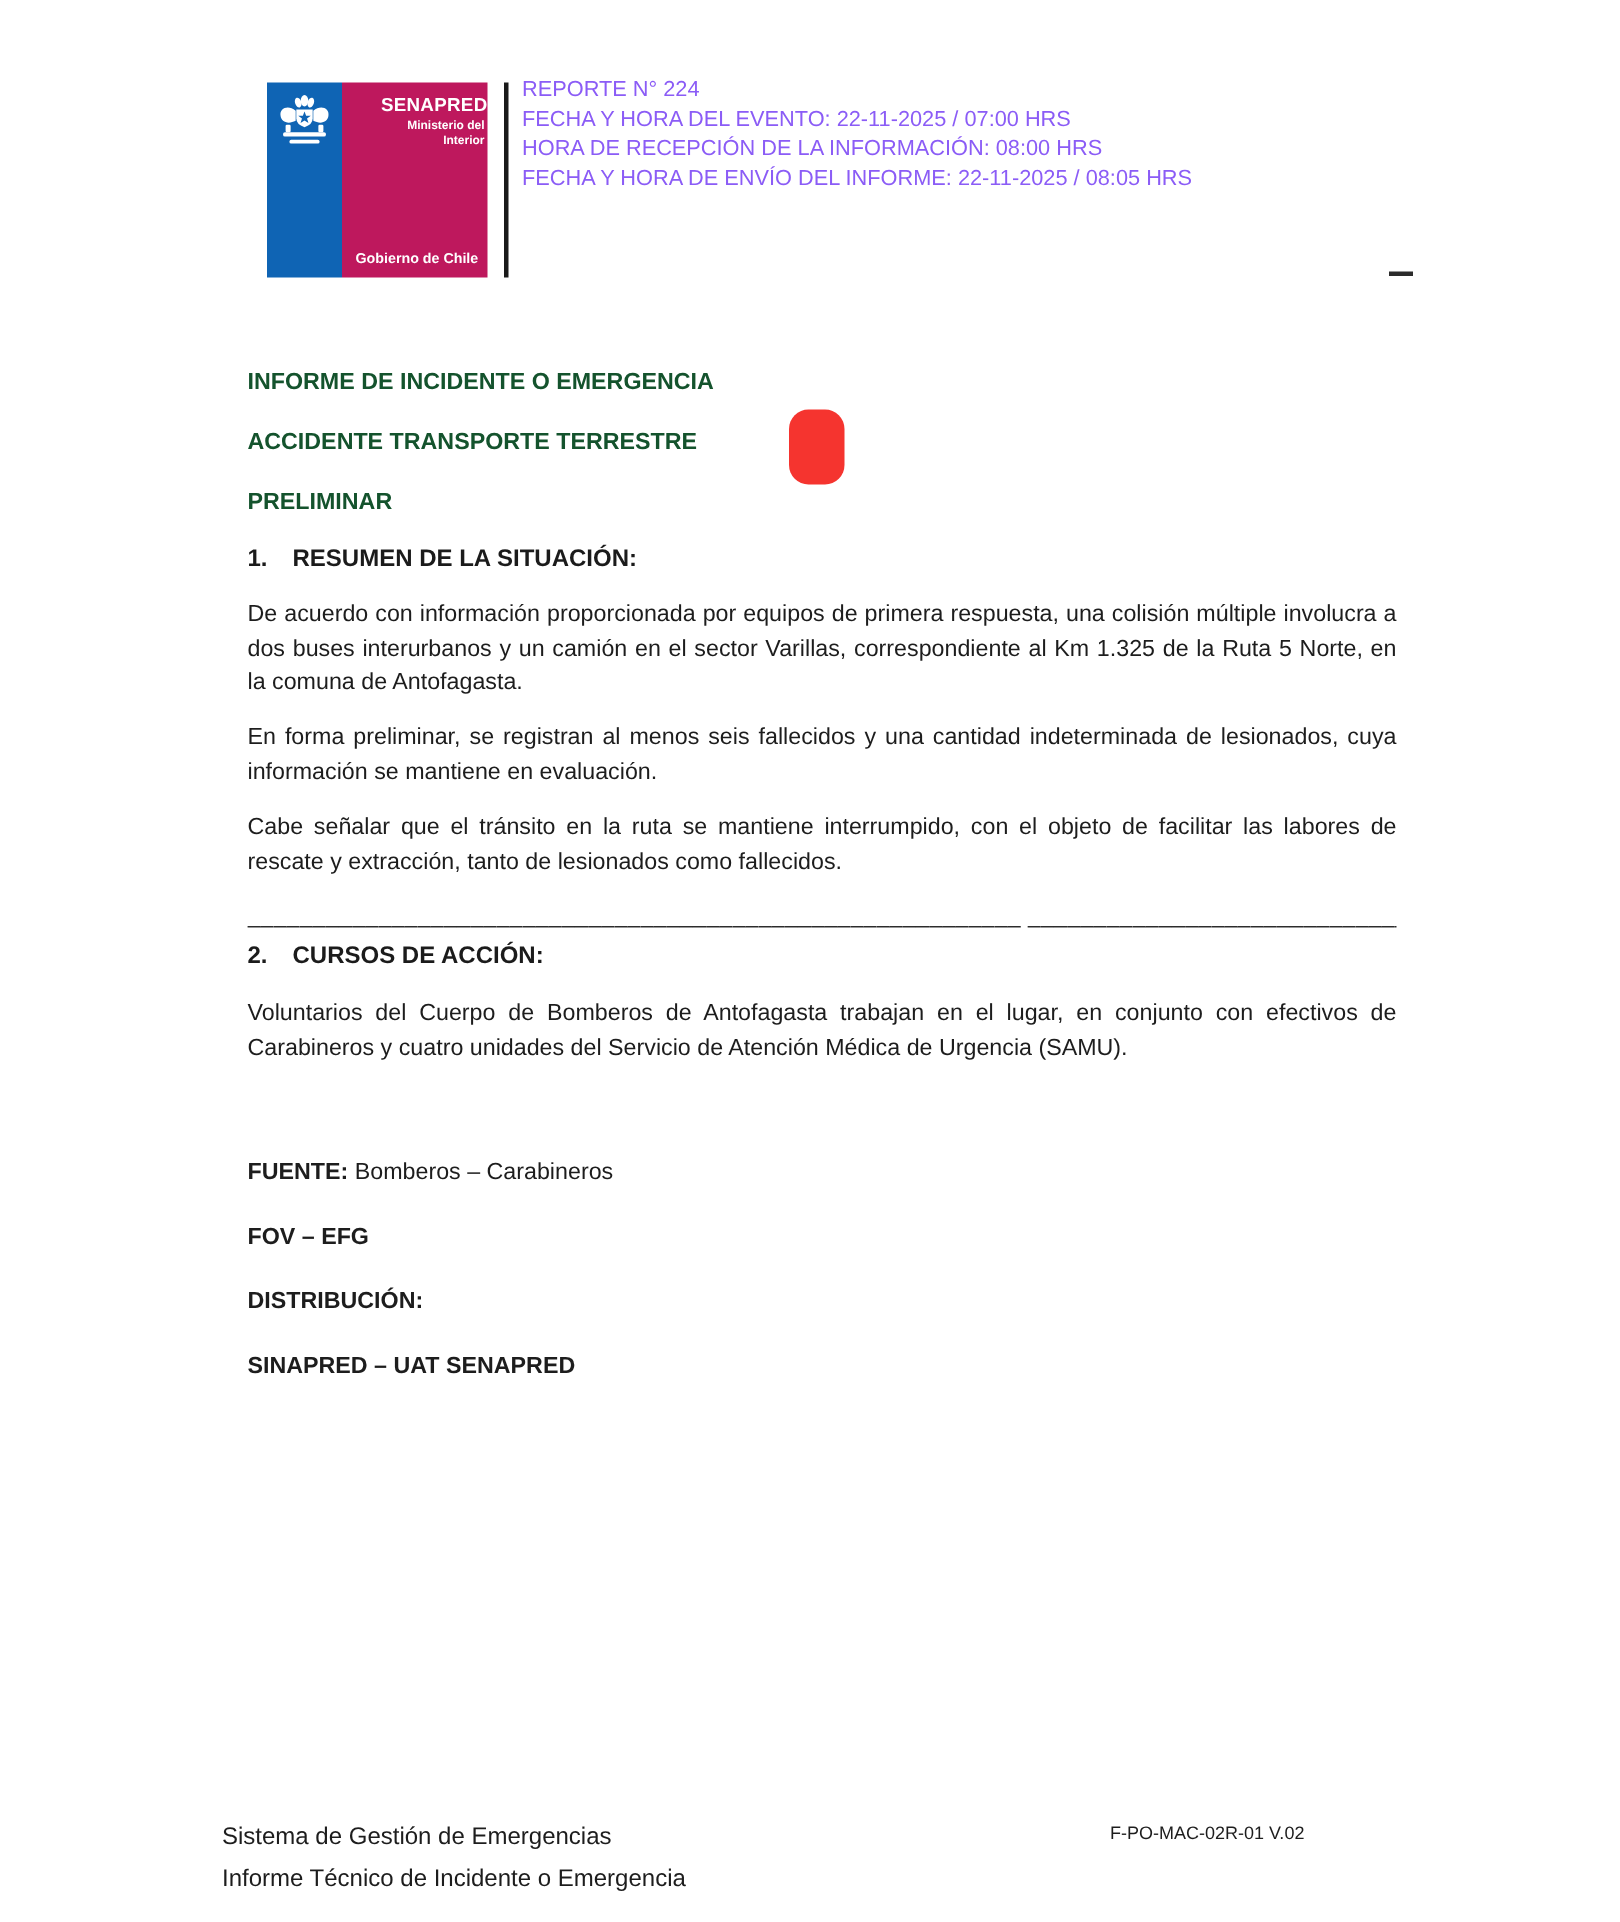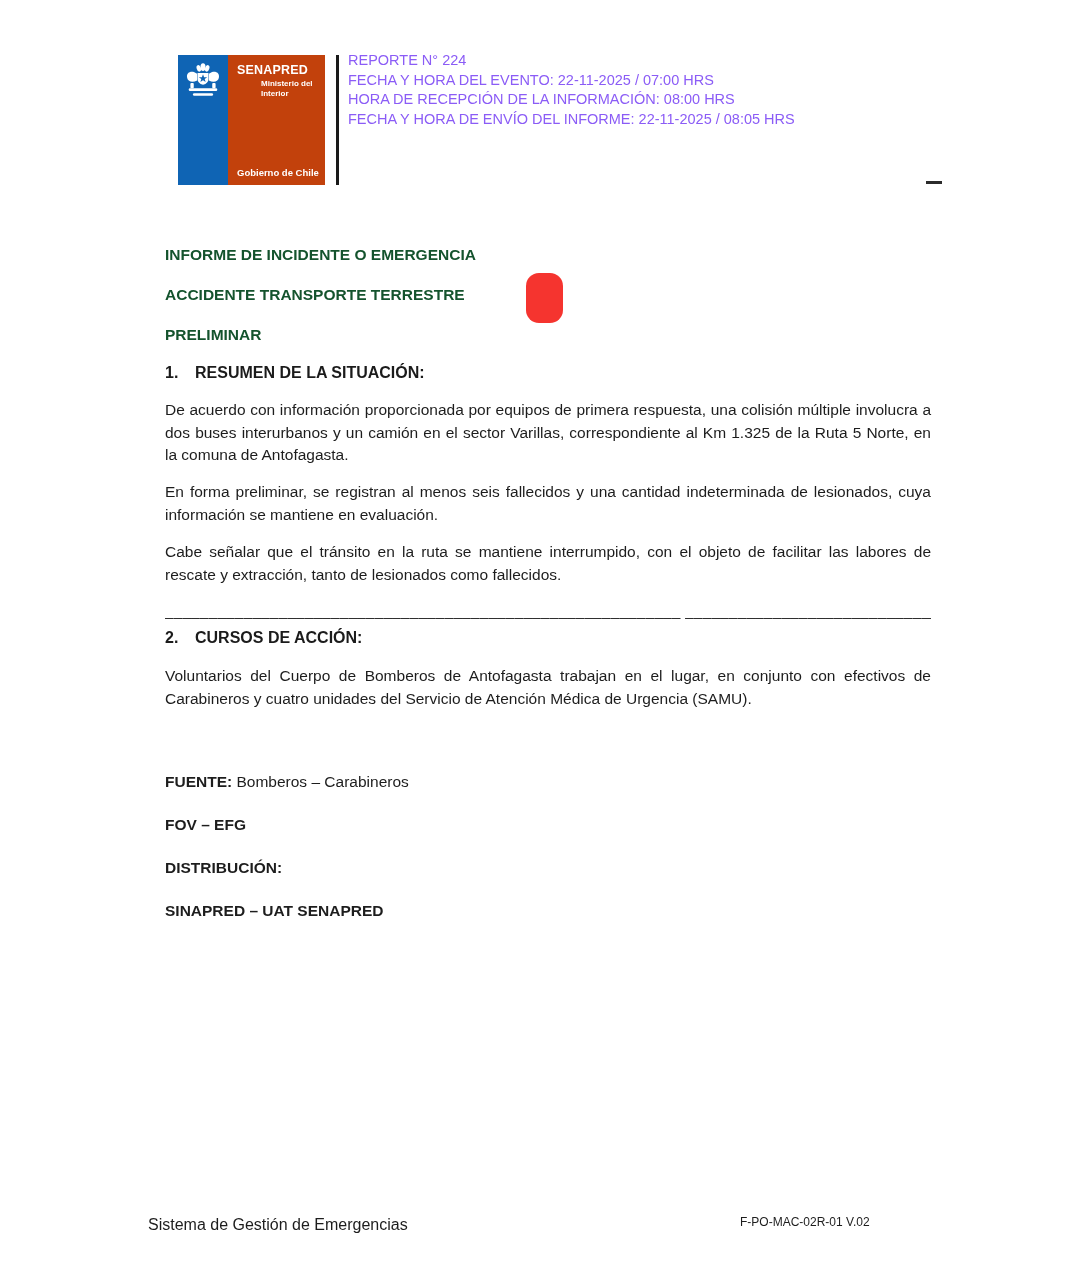--- a/index.html
+++ b/index.html
@@ -25,24 +25,25 @@
     display: flex;
   }
   .logo-blue {
     width: 50px; height: 100%;
     background: #0f64b4;
     display: flex;
     justify-content: center;
   }
   .logo-red {
     flex: 1;
-    background: #c2410c;
+    background: #be185d;
     position: relative;
     padding: 8px 0 0 9px;
     color: #ffffff;
+    text-align: right;
   }
   .logo-agency {
     font-size: 12.5px;
     font-weight: 700;
     letter-spacing: 0.2px;
   }
   .logo-ministry {
     font-size: 8px;
     font-weight: 700;
     width: 62px;
@@ -230,16 +231,17 @@
   </div>
   <p class="para p4">Voluntarios del Cuerpo de Bomberos de Antofagasta trabajan en el lugar, en conjunto con efectivos de Carabineros y cuatro unidades del Servicio de Atención Médica de Urgencia (SAMU).</p>
 
   <div class="meta-line m1"><span class="lbl">FUENTE:</span><span> Bomberos – Carabineros</span></div>
   <div class="meta-line m2 bold">FOV – EFG</div>
   <div class="meta-line m3 bold">DISTRIBUCIÓN:</div>
   <div class="meta-line m4 bold">SINAPRED – UAT SENAPRED</div>
 
   <div class="footer-left">
     <div>Sistema de Gestión de Emergencias</div>
+    <div>Informe Técnico de Incidente o Emergencia</div>
   </div>
   <div class="footer-right">F-PO-MAC-02R-01 V.02</div>
 
 </div>
 
 </body></html>

